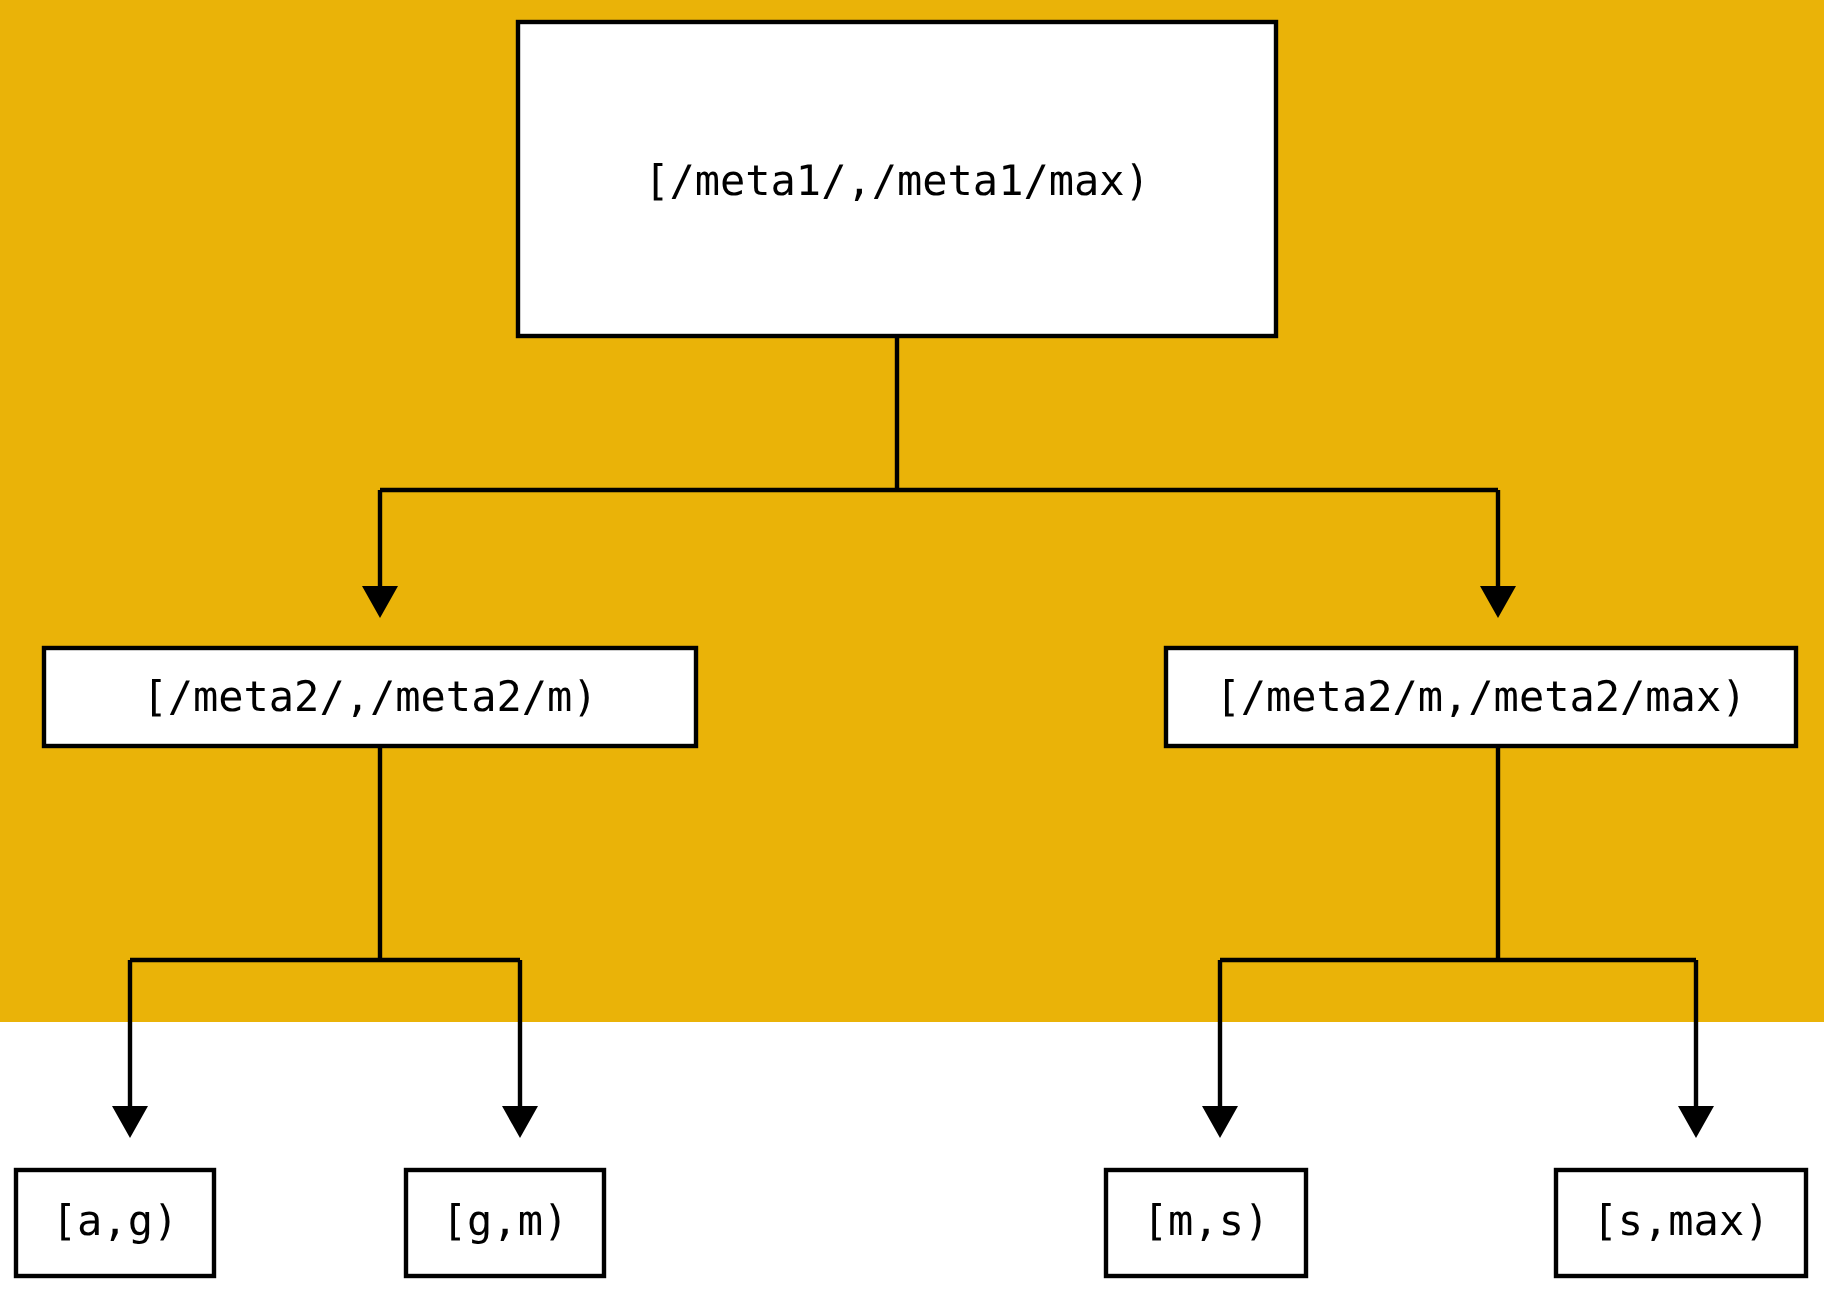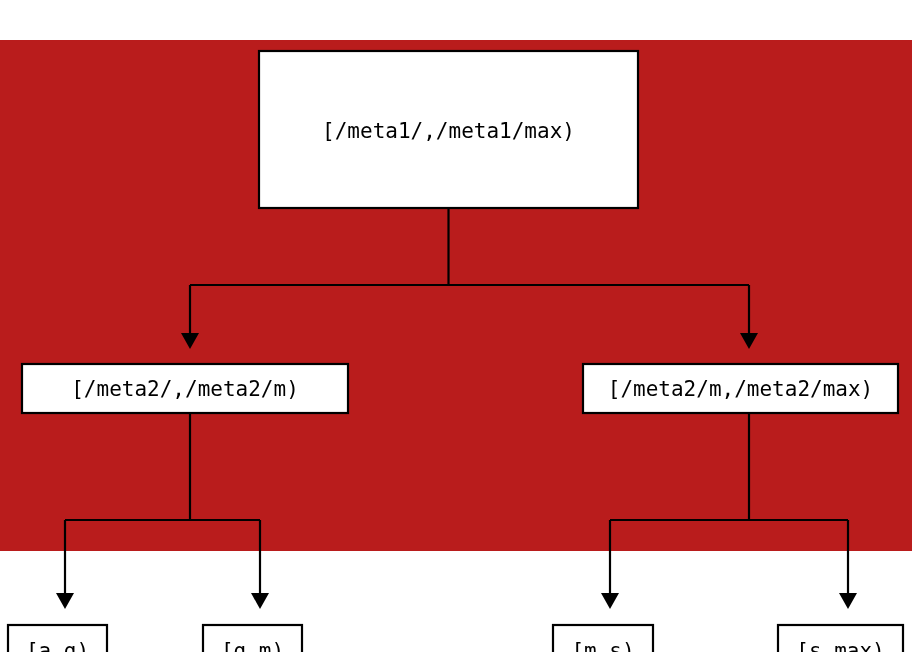--- a/index.html
+++ b/index.html
@@ -10,22 +10,21 @@
   body {
     width: 912px;
     height: 652px;
     overflow: hidden;
     font-family: "DejaVu Sans Mono", monospace;
   }
   #diagram-root {
     position: relative;
     width: 912px;
     height: 511px;
-    background: #b91c1c;
-    margin-top: 40px;
+    background: #eab308;
   }
   svg#tree-svg {
     display: block;
     width: 912px;
     height: 652px;
   }
   .node-box {
     fill: #ffffff;
     stroke: #000000;
     stroke-width: 2.2;

